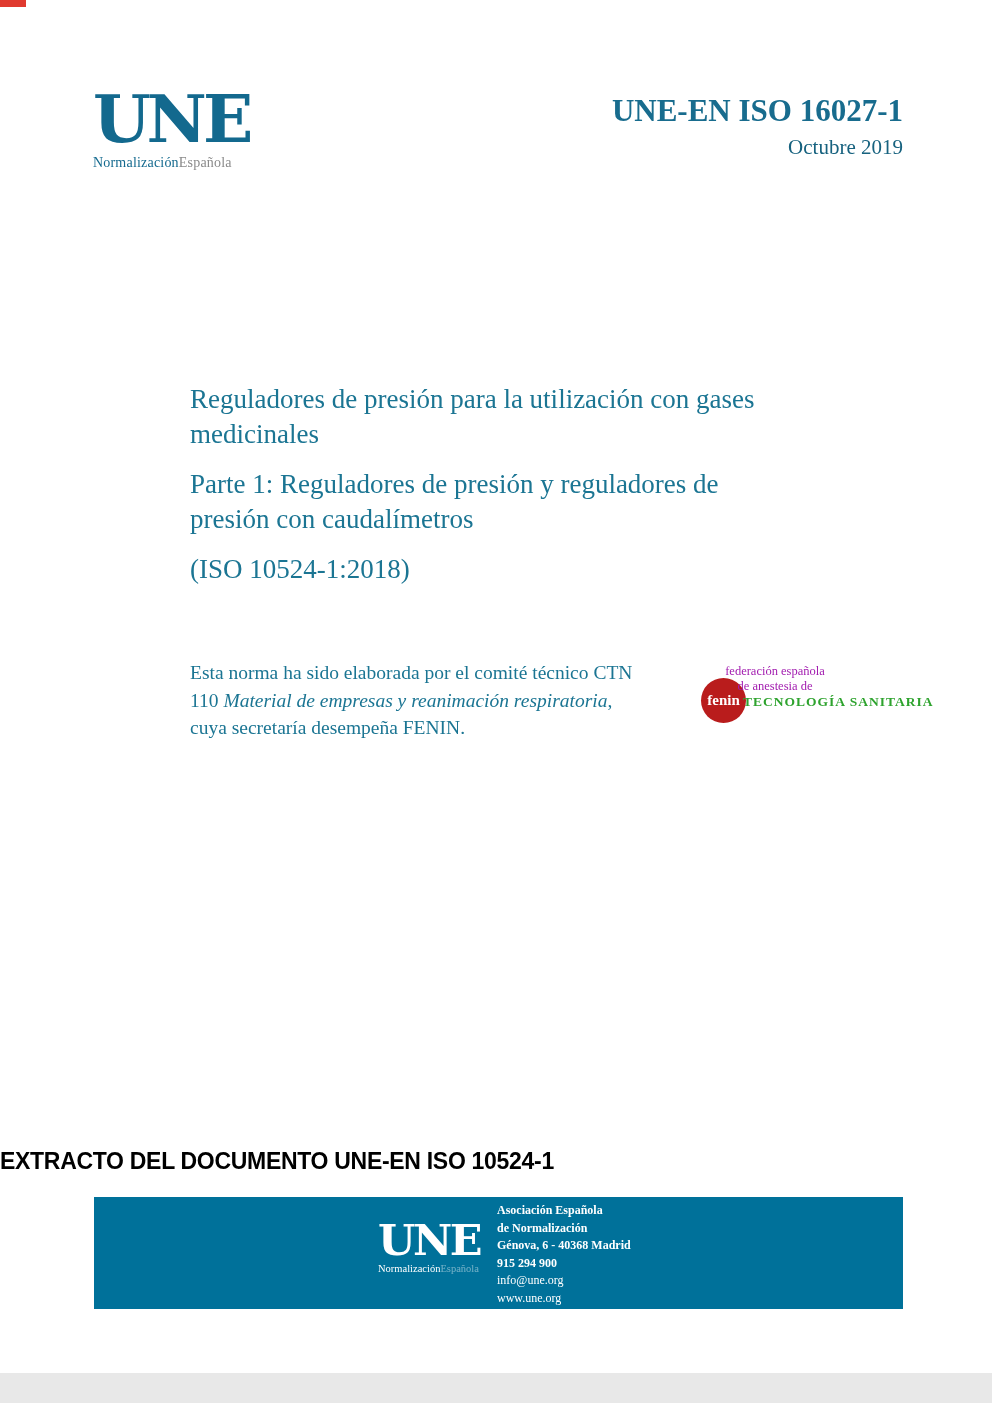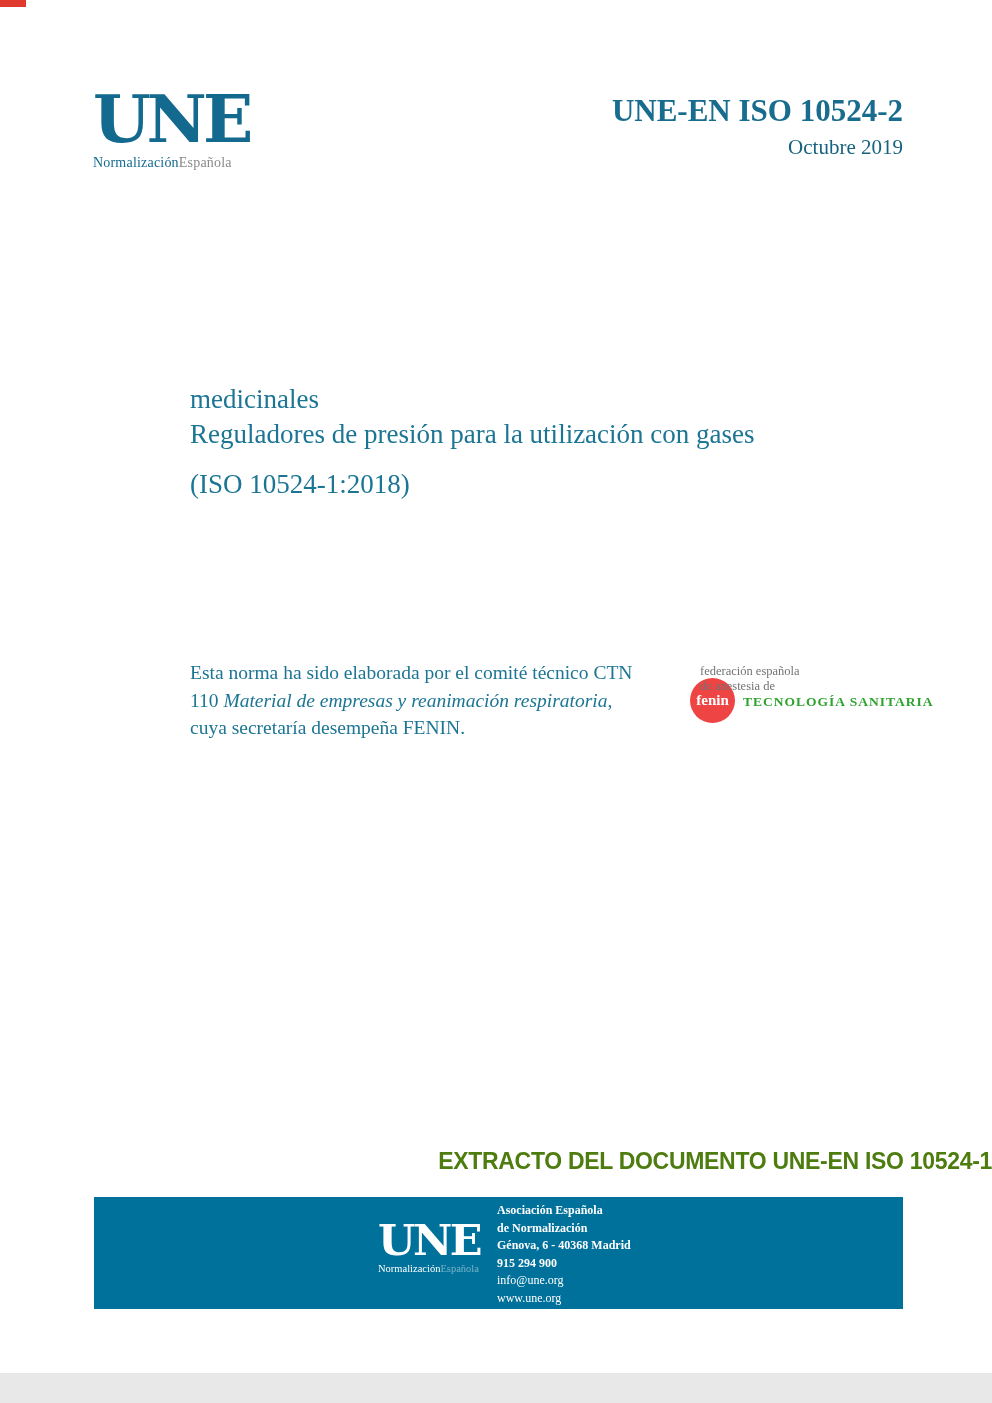--- a/index.html
+++ b/index.html
@@ -45,37 +45,37 @@
   
   .committee {
     position: absolute; left: 190px; top: 659px; width: 455px;
     font-size: 19.5px; line-height: 27.5px; color: #1B7593;
   }
   .committee em { font-style: italic; }
 
   
   .fenin { position: absolute; left: 688px; top: 660px; width: 220px; height: 88px; }
   .fenin-circle {
-    position: absolute; left: 2px; top: 18px; width: 45px; height: 45px;
-    background: #ef4444; border-radius: 50%;
+    position: absolute; left: 13px; top: 18px; width: 45px; height: 45px;
+    background: #b91c1c; border-radius: 50%;
     display: flex; align-items: center; justify-content: center;
   }
   .fenin-circle span { color: #ffffff; font-weight: bold; font-size: 15px; font-family: "Liberation Serif", serif; }
-  .fenin-gray { position: absolute; left: 12px; top: 4px; width: 150px; 
-    color: #737373; font-size: 12.5px; line-height: 15px; }
+  .fenin-gray { position: absolute; left: 12px; top: 4px; width: 150px; text-align: center;
+    color: #a21caf; font-size: 12.5px; line-height: 15px; }
   .fenin-green { position: absolute; left: 55px; top: 34px; white-space: nowrap;
     color: #2EA32E; font-weight: bold; font-size: 13.5px; letter-spacing: 1px; }
 
   
   .banner {
     position: absolute; left: 0; top: 1148px; width: 100%;
-    text-align: right;
+    text-align: left;
     font-family: "Liberation Sans", sans-serif;
     font-weight: bold; font-size: 23px; letter-spacing: -0.3px;
-    color: #4d7c0f;
+    color: #000000;
   }
 
   
   .footer {
     position: absolute; left: 94px; top: 1197px; width: 809px; height: 112px;
     background: #00719A;
   }
   .footer-logo { position: absolute; left: 284px; top: 21px; width: 96px; text-align: center; }
   .footer-une-word {
     font-family: "DejaVu Serif", serif;
@@ -94,28 +94,32 @@
 <div class="page">
 
   <div class="artifact"></div>
 
   <div class="une-logo">
     <div class="une-word">UNE</div>
     <div class="une-caption"><span class="cap-1">Normalización</span><span class="cap-2">Española</span></div>
   </div>
 
   <div class="header-right">
-    <div class="doc-code">UNE-EN ISO 10524-2</div>
+    <div class="doc-code">UNE-EN ISO 16027-1</div>
     <div class="doc-date">Octubre 2019</div>
   </div>
 
   <div class="title-block">
     <p>
+      <span>Reguladores de presión para la utilización con gases</span>
       <span>medicinales</span>
-      <span>Reguladores de presión para la utilización con gases</span>
+    </p>
+    <p>
+      <span>Parte 1: Reguladores de presión y reguladores de</span>
+      <span>presión con caudalímetros</span>
     </p>
     <p>
       <span>(ISO 10524-1:2018)</span>
     </p>
   </div>
 
   <div class="committee"><span>Esta norma ha sido elaborada por el comité técnico CTN 110 </span><em>Material de empresas y reanimación respiratoria</em><span>, cuya secretaría desempeña FENIN.</span></div>
 
   <div class="fenin">
     <div class="fenin-circle">

